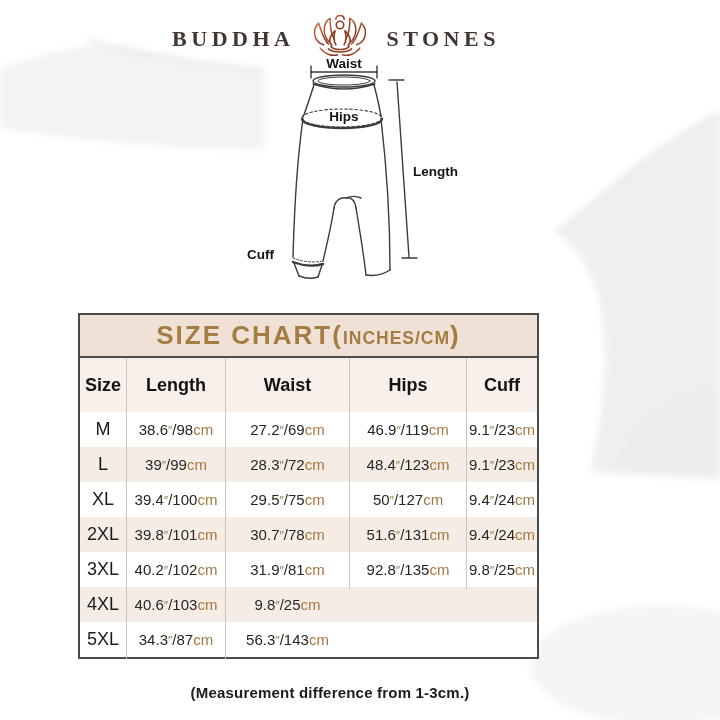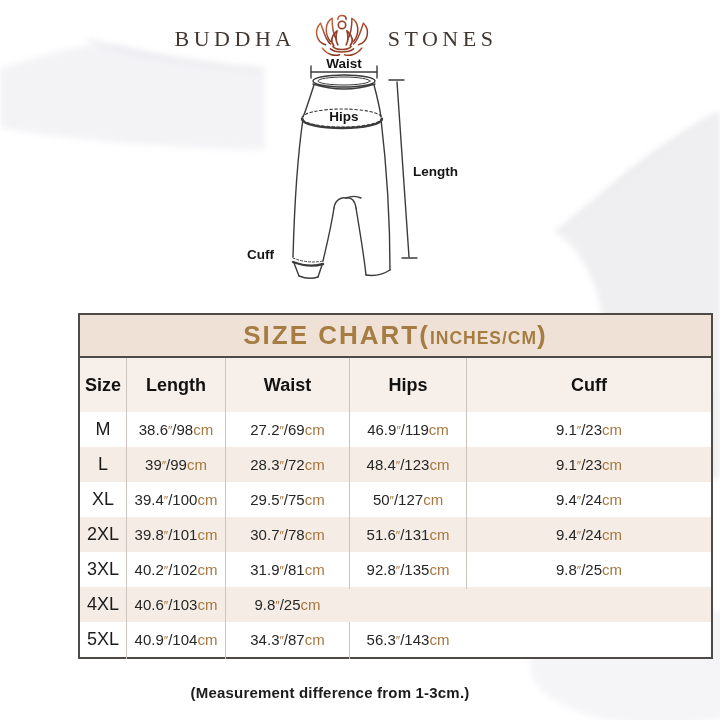--- a/index.html
+++ b/index.html
@@ -11,33 +11,33 @@
   
   .watermark{position:absolute;left:0;top:0;width:720px;height:720px;z-index:0;}
   
   .logo{
     position:absolute;top:13px;left:0;right:0;z-index:2;
     display:flex;justify-content:center;align-items:center;gap:13px;
     transform:translateX(-24px);
   }
   .brand-text{
     font-family:"Liberation Serif",serif;
-    font-size:22px;letter-spacing:4.5px;color:#413730;font-weight:400;
+    font-size:22px;letter-spacing:4.5px;color:#413730;font-weight:700;
   }
   .lotus{width:66px;height:52px;display:block;}
   
   .diagram{position:absolute;left:240px;top:55px;width:290px;height:240px;z-index:2;}
   .diagram text{
     font-family:"Liberation Sans",sans-serif;font-weight:bold;
     fill:#141414;
   }
   .lbl{font-size:13.5px;}
   
   .size-table{
-    position:absolute;left:78px;top:313px;width:635px;z-index:3;
+    position:absolute;left:78px;top:313px;width:461px;z-index:3;
     border:2px solid #4e4a47;box-sizing:border-box;background:#f97316;
   }
   .table-title{
     height:41px;background:#f0e1d6;border-bottom:2px solid #4e4a47;
     text-align:center;line-height:41px;color:#a57d43;white-space:nowrap;
   }
   .title-main{font-size:26px;font-weight:bold;letter-spacing:2px;}
   .title-unit{font-size:17.5px;font-weight:bold;letter-spacing:1px;}
   .grid-row{display:grid;grid-template-columns:46px 99px 124px 117px 1fr;}
   .header-row{height:54px;background:#f7f0ea;}
@@ -212,20 +212,19 @@
         <div class="td"><span class="num">92.8</span><span class="unit in-mark">″</span><span class="num">/135</span><span class="unit">cm</span></div>
         <div class="td"><span class="num">9.8</span><span class="unit in-mark">″</span><span class="num">/25</span><span class="unit">cm</span></div>
       </div>
       <div class="grid-row tr alt">
         <div class="td size-cell">4XL</div>
         <div class="td"><span class="num">40.6</span><span class="unit in-mark">″</span><span class="num">/103</span><span class="unit">cm</span></div>
         <div class="td"><span class="num">9.8</span><span class="unit in-mark">″</span><span class="num">/25</span><span class="unit">cm</span></div>
       </div>
       <div class="grid-row tr">
         <div class="td size-cell">5XL</div>
-        <div class="td"><span class="num">40.9</span><span class="unit in-mark">″</span><span class="num">/104</span><span class="unit">cm</span></div>
         <div class="td"><span class="num">34.3</span><span class="unit in-mark">″</span><span class="num">/87</span><span class="unit">cm</span></div>
         <div class="td"><span class="num">56.3</span><span class="unit in-mark">″</span><span class="num">/143</span><span class="unit">cm</span></div>
       </div>
     </div>
 </div>
 
 <div class="footer-note">(Measurement difference from 1-3cm.)</div>
 
 </body></html>

